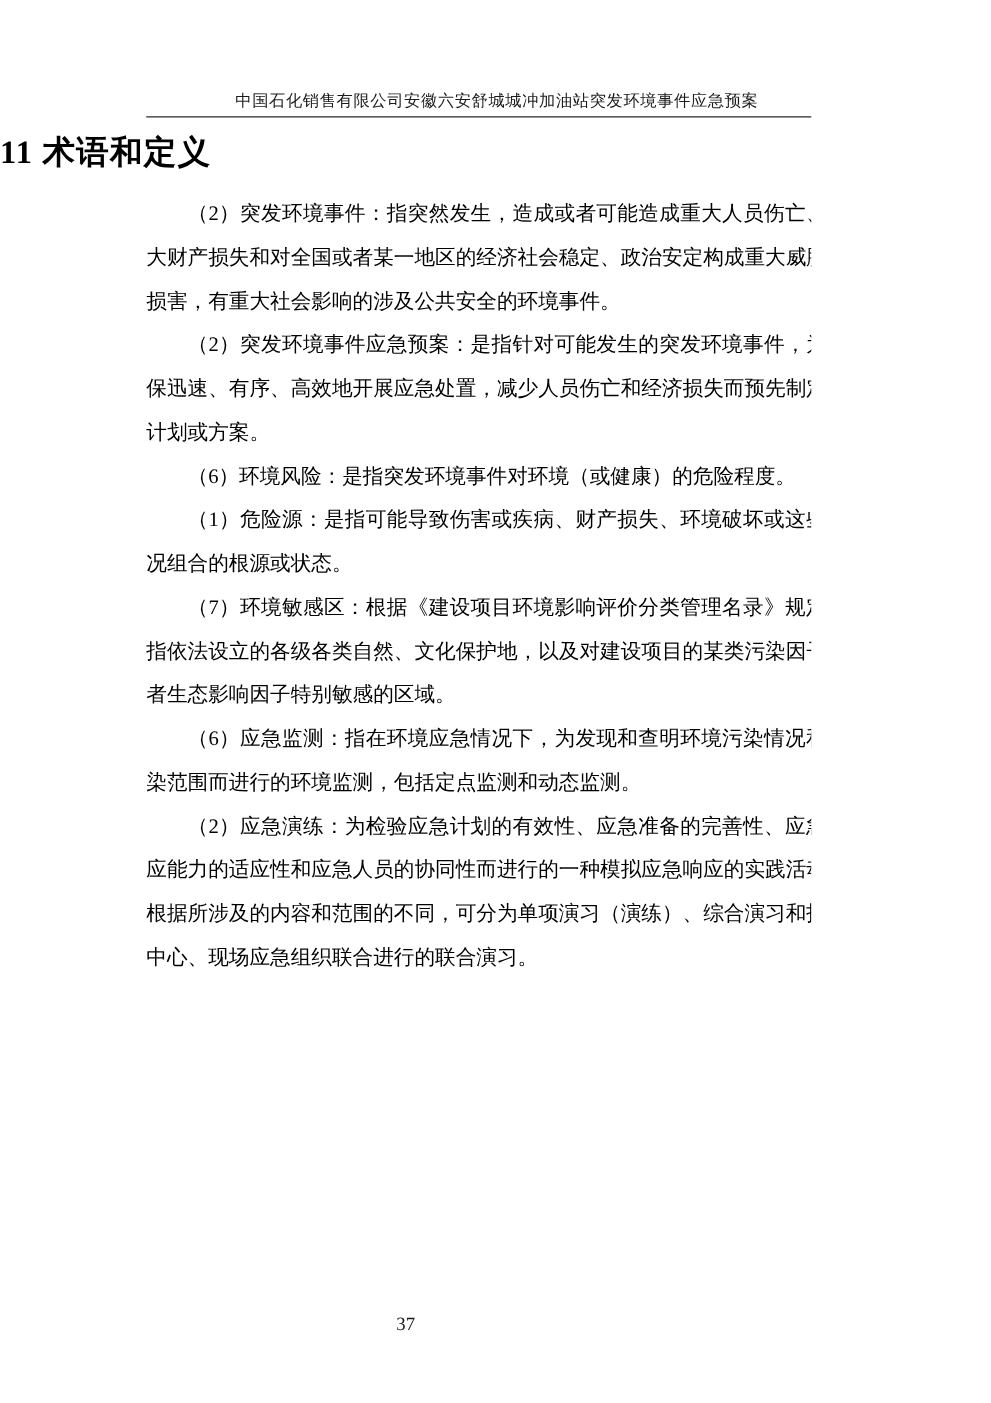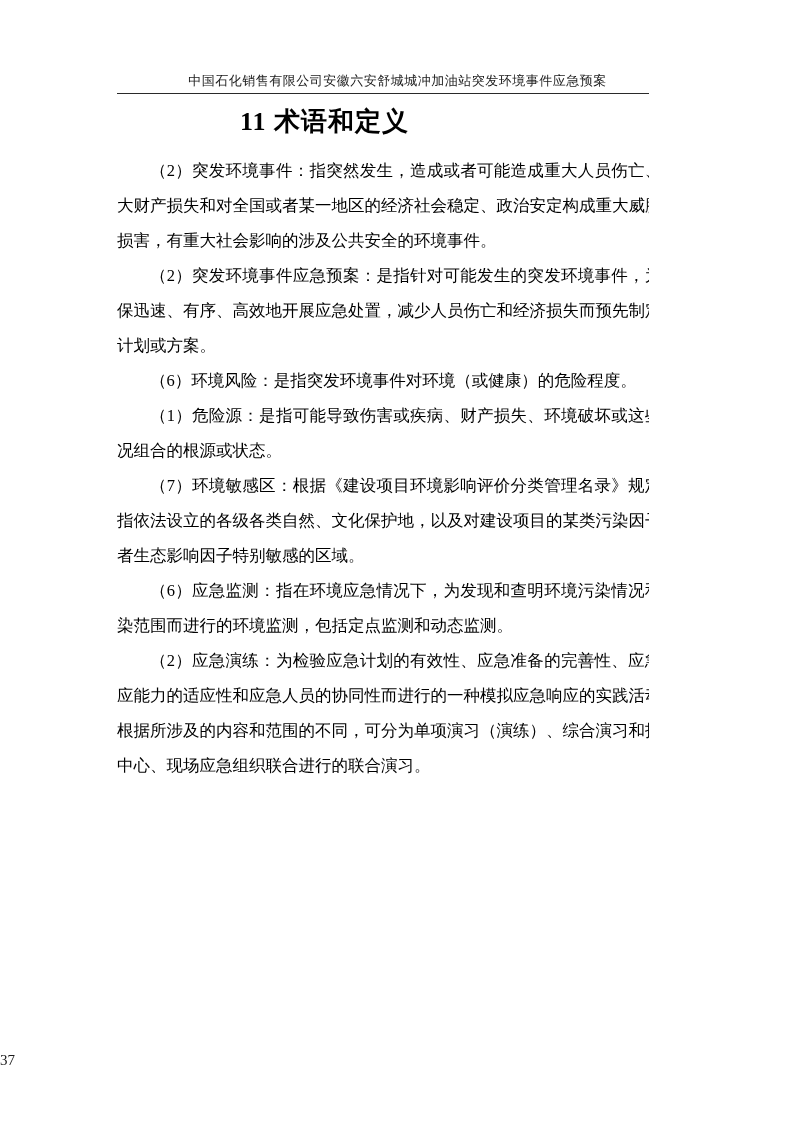--- a/index.html
+++ b/index.html
@@ -34,21 +34,20 @@
     width: 561px;
     height: 0;
     border-bottom: 1.5px solid #2a2a2a;
   }
   .section-title {
     position: absolute;
     top: 104px;
     left: 0;
     width: 100%;
     margin: 0;
-    text-align: center;
     font-size: 26px;
     font-weight: bold;
     letter-spacing: 1px;
   }
   .doc-body {
     position: absolute;
     top: 153px;
     left: 117px;
     width: 561px;
     font-size: 16.5px;
@@ -58,20 +57,21 @@
   .doc-body p {
     margin: 0;
     padding: 0;
     text-indent: 2em;
   }
   .page-footer {
     position: absolute;
     top: 1052px;
     left: 0;
     width: 100%;
+    text-align: center;
     font-size: 15px;
     color: #1a1a1a;
   }
 </style>
 </head>
 <body>
 
 <div class="page">
 
   <div class="page-header">中国石化销售有限公司安徽六安舒城城冲加油站突发环境事件应急预案</div>

